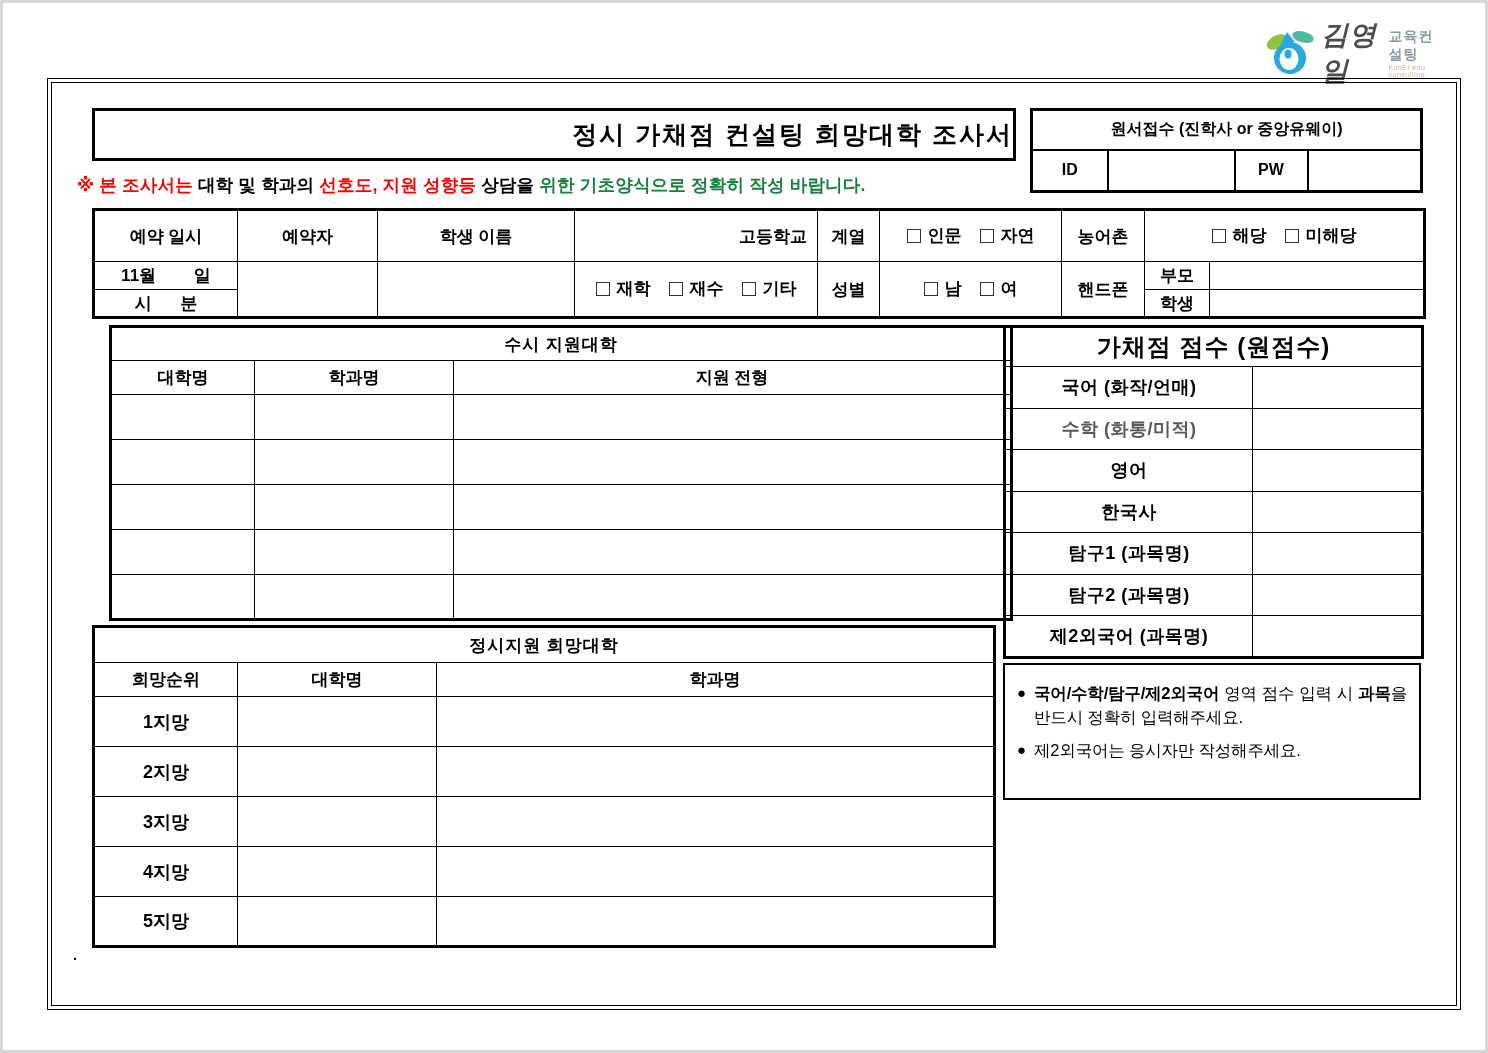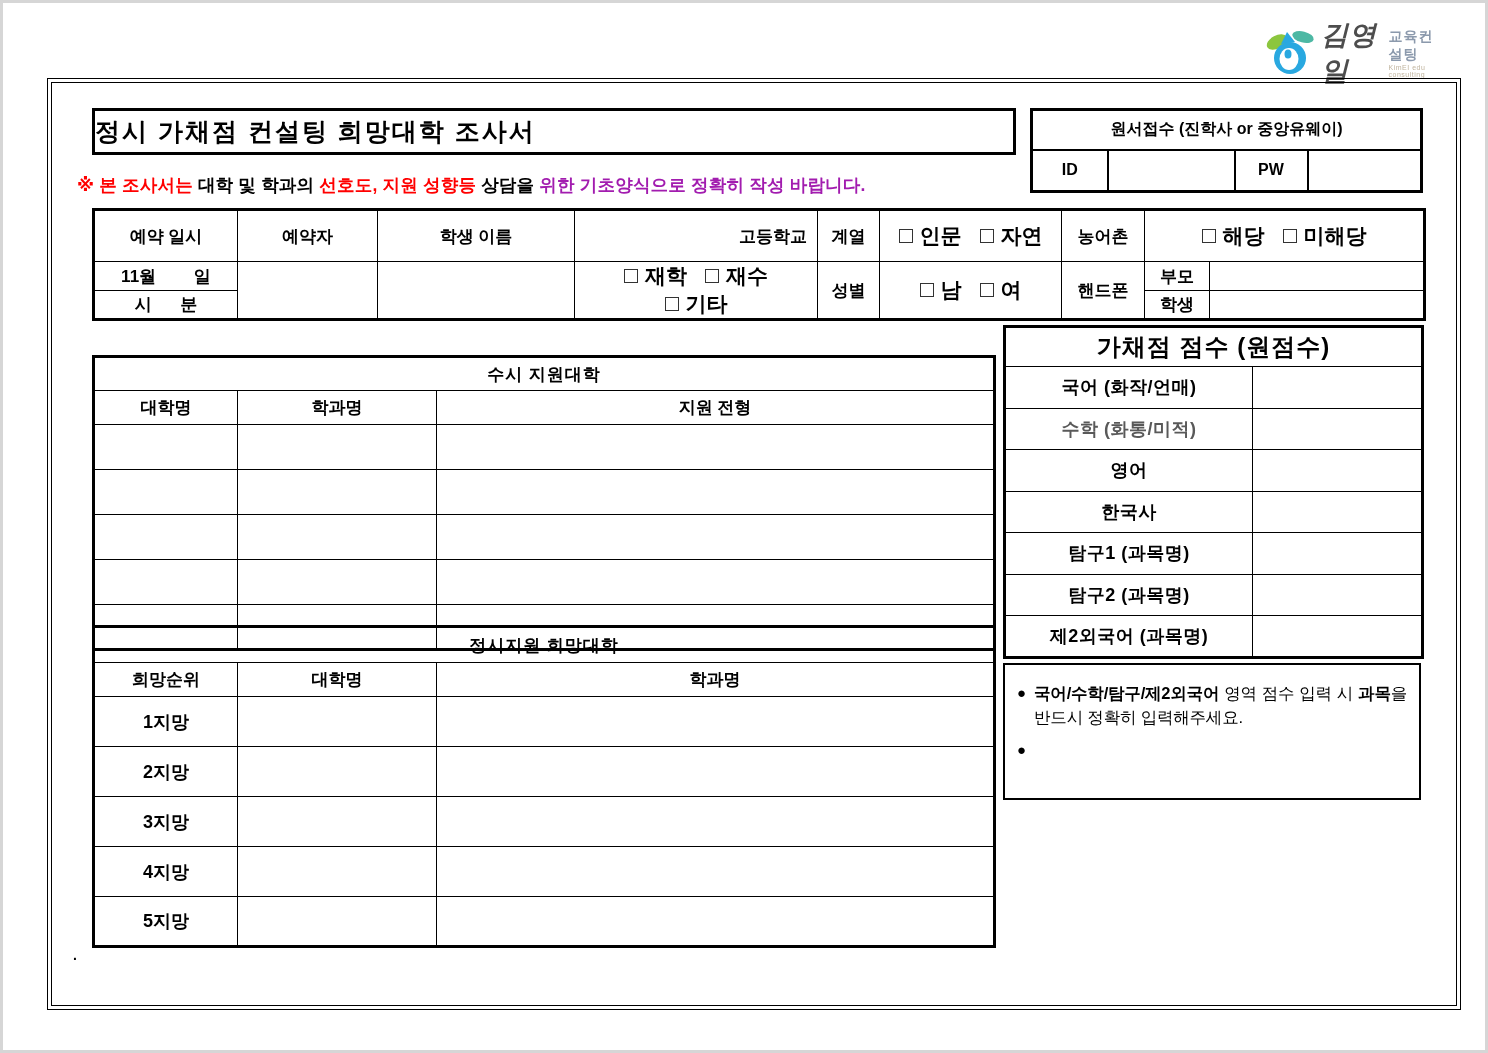--- a/index.html
+++ b/index.html
@@ -21,22 +21,22 @@
           display:flex; align-items:center; }
   .logo svg { flex:0 0 auto; }
   .logo-text { margin-left:4px; display:flex; align-items:center; }
   .brand-script { font-size:27px; font-weight:bold; font-style:italic; color:#4d4d4d; letter-spacing:1px; }
   .brand-right { margin-left:5px; display:flex; flex-direction:column; }
   .brand-suffix { font-size:14px; font-weight:bold; color:#8b99ac; letter-spacing:1px; }
   .brand-sub { font-size:7px; color:#c0b49e; letter-spacing:.5px; }
 
   
   .title-box {
-    position:absolute; left:89px; top:105px; width:924px; height:47px;
-    border:3px solid #000; display:flex; align-items:center; justify-content:flex-start;
+    position:absolute; left:89px; top:105px; width:924px; height:53px;
+    border:3px solid #000; display:flex; align-items:center; justify-content:flex-end;
   }
   .title-box h1 { font-size:25px; font-weight:bold; letter-spacing:2px; }
 
   
   .app-box { position:absolute; left:1027px; top:105px; width:390px; height:85px; }
   .app-box table { width:100%; height:100%; border-collapse:collapse; table-layout:fixed; border:3px solid #000; }
   .app-box td { border:2px solid #000; text-align:center; font-weight:bold; font-size:16px; }
   .app-box .app-header { font-size:16px; height:40px; }
 
   
@@ -45,21 +45,21 @@
 
   
   table.grid { border-collapse:collapse; table-layout:fixed; border:3px solid #000; }
   table.grid td, table.grid th { border:1.5px solid #000; font-weight:bold; text-align:center; overflow:hidden; }
 
   .info-table { position:absolute; left:89px; top:205px; }
   .info-table td { font-size:17px; }
   .cell-right { text-align:right !important; padding-right:10px; }
   .pre { white-space:pre; }
 
-  .susi-table { position:absolute; left:89px; top:322px;margin-top:30px; }
+  .susi-table { position:absolute; left:106px; top:322px; }
   .jeongsi-table { position:absolute; left:89px; top:622px; }
   .table-title { font-size:24px; letter-spacing:1px; }
   .susi-table tr.title-row { height:34px; }
   .susi-table tr.header-row { height:34px; }
   .susi-table tbody tr { height:45px; }
   .jeongsi-table tr.title-row { height:36px; }
   .jeongsi-table tr.header-row { height:34px; }
   .jeongsi-table tbody tr { height:50px; }
   .susi-table th, .jeongsi-table th { font-size:17px; }
   .jeongsi-table td.rank { font-size:18px; }
@@ -75,21 +75,21 @@
   .notes-box { position:absolute; left:1000px; top:660px; width:418px; height:137px;
                border:2px solid #000; padding:16px 12px 10px 12px; }
   .note-item { display:flex; align-items:flex-start; margin-bottom:9px; }
   .bullet { font-size:15px; line-height:24px; margin-right:8px; flex:0 0 auto; }
   .note-text { font-size:16.5px; line-height:24px; text-align:justify; letter-spacing:-0.2px; }
   .note-text b { font-weight:bold; }
 
   
   .opt { display:inline-flex; align-items:center; margin:0 9px; }
   .cb { display:inline-block; width:14px; height:14px; border:1.5px solid #333; background:#fff; margin-right:7px; flex:0 0 auto; }
-  .cblab { font-size:21px; font-weight:bold; }
+  .cblab { font-size:17px; font-weight:bold; }
 
   .stray-dot { position:absolute; left:70px; top:944px; font-size:14px; font-weight:bold; }
 </style>
 </head>
 <body>
 
 <div class="page">
 
   <div class="logo">
     <svg width="52" height="50" viewBox="0 0 52 50">
@@ -133,21 +133,21 @@
         <td>ID</td>
         <td></td>
         <td>PW</td>
         <td></td>
       </tr>
     </tbody>
       </table>
   </div>
 
   <div class="notice">
-    <span style="color:#ff0000">※ 본 조사서는</span><span> 대학 및 학과의 </span><span style="color:#ff0000">선호도, 지원 성향등</span><span> 상담을 </span><span style="color:#a21caf">위한 기초양식으로 정확히 작성 바랍니다.</span>
+    <span style="color:#ff0000">※ 본 조사서는</span><span> 대학 및 학과의 </span><span style="color:#ff0000">선호도, 지원 성향등</span><span> 상담을 </span><span style="color:#15803d">위한 기초양식으로 정확히 작성 바랍니다.</span>
   </div>
 
   <table class="grid info-table">
     <colgroup>
       <col style="width:144px">
         <col style="width:140px">
         <col style="width:197px">
         <col style="width:243px">
       <col style="width:62px">
         <col style="width:182px">
@@ -344,17 +344,18 @@
       </tbody>
   </table>
 
   <div class="notes-box">
     <div class="note-item">
       <span class="bullet">●</span>
       <span class="note-text"><b>국어/수학/탐구/제2외국어</b><span> 영역 점수 입력 시 </span><b>과목</b><span>을 반드시 정확히 입력해주세요.</span></span>
     </div>
     <div class="note-item">
       <span class="bullet">●</span>
+      <span class="note-text">제2외국어는 응시자만 작성해주세요.</span>
     </div>
   </div>
 
   <div class="stray-dot">.</div>
 </div>
 
 </body></html>

